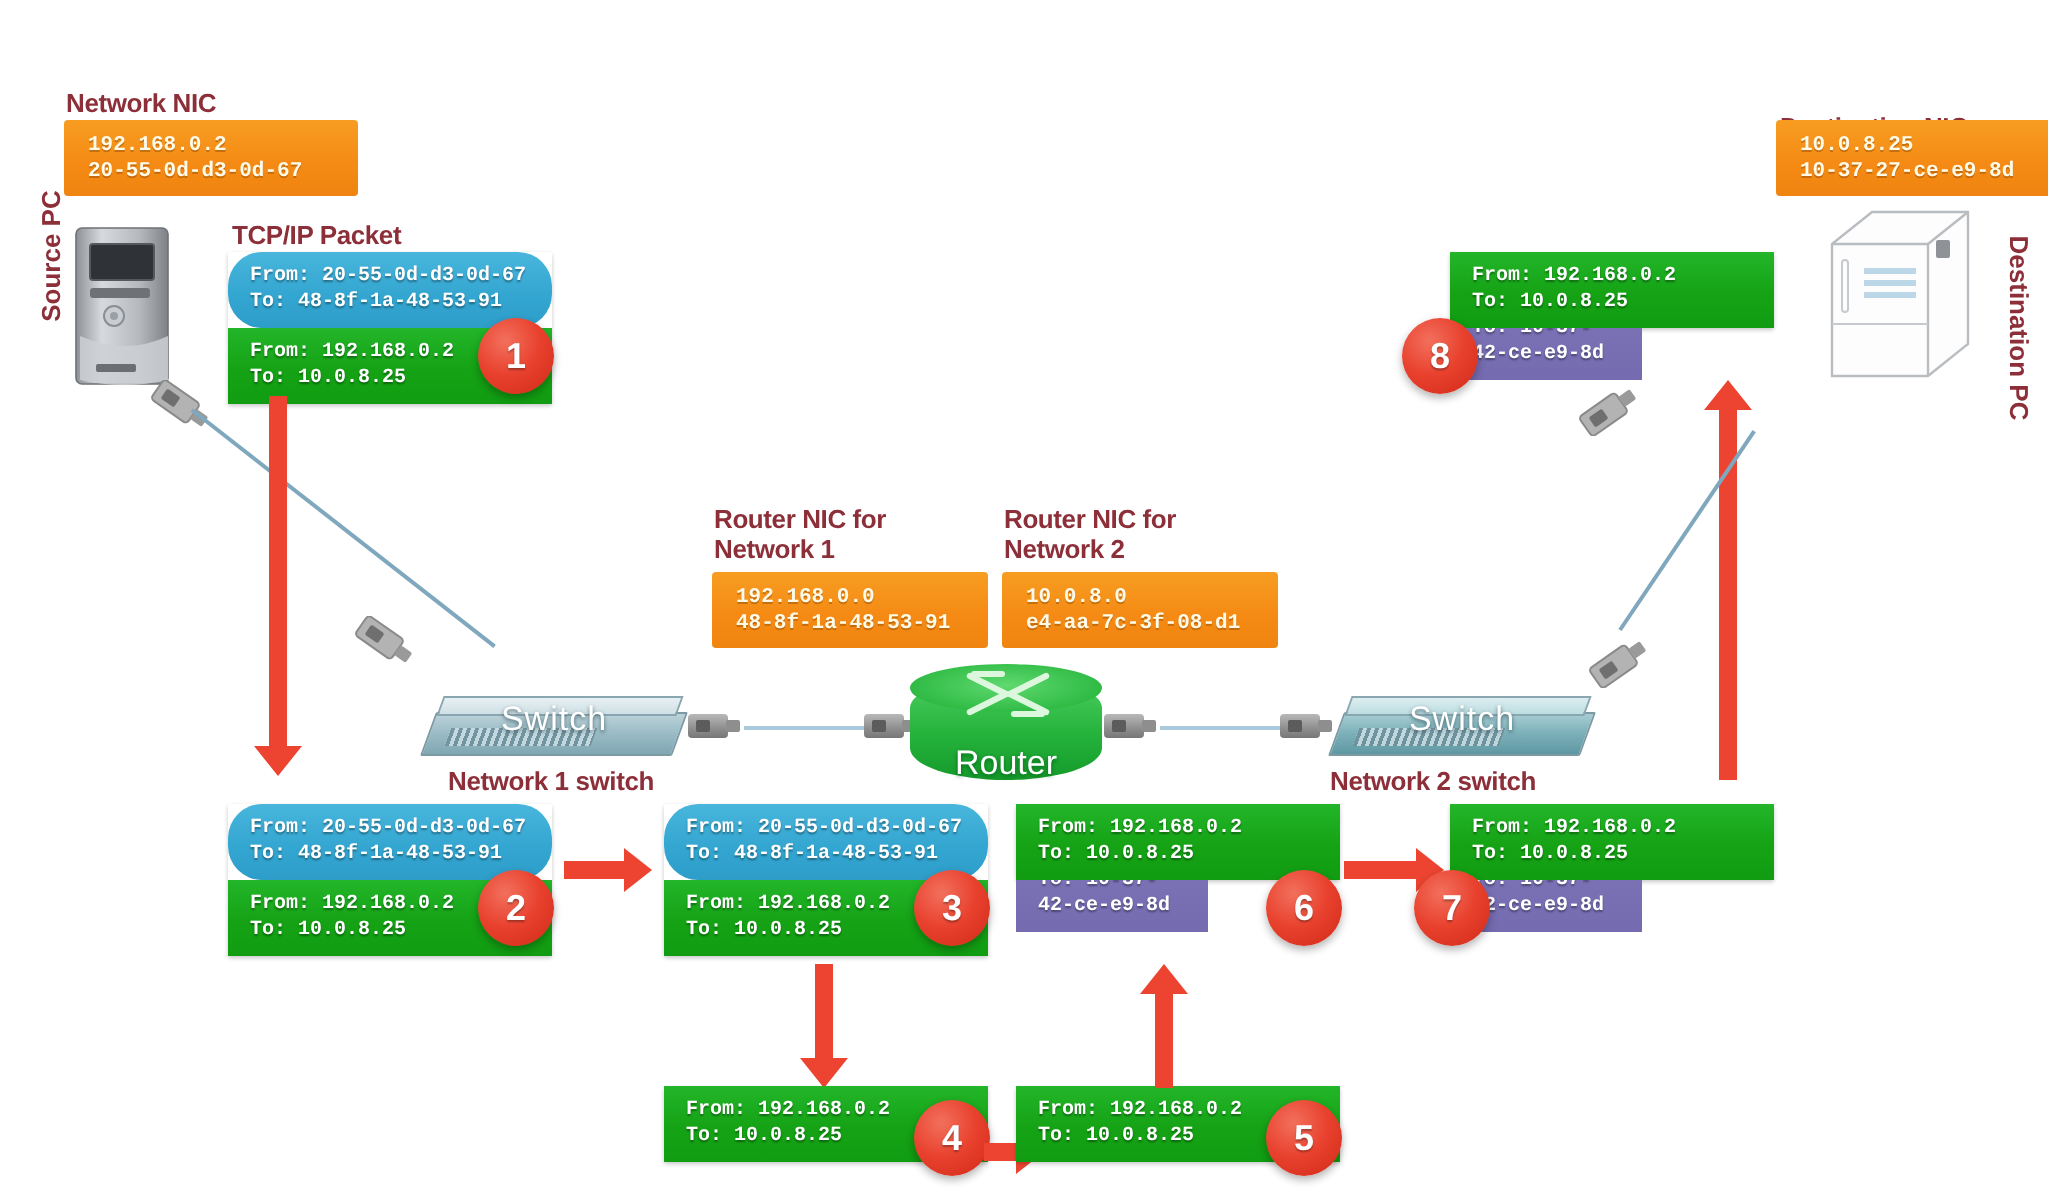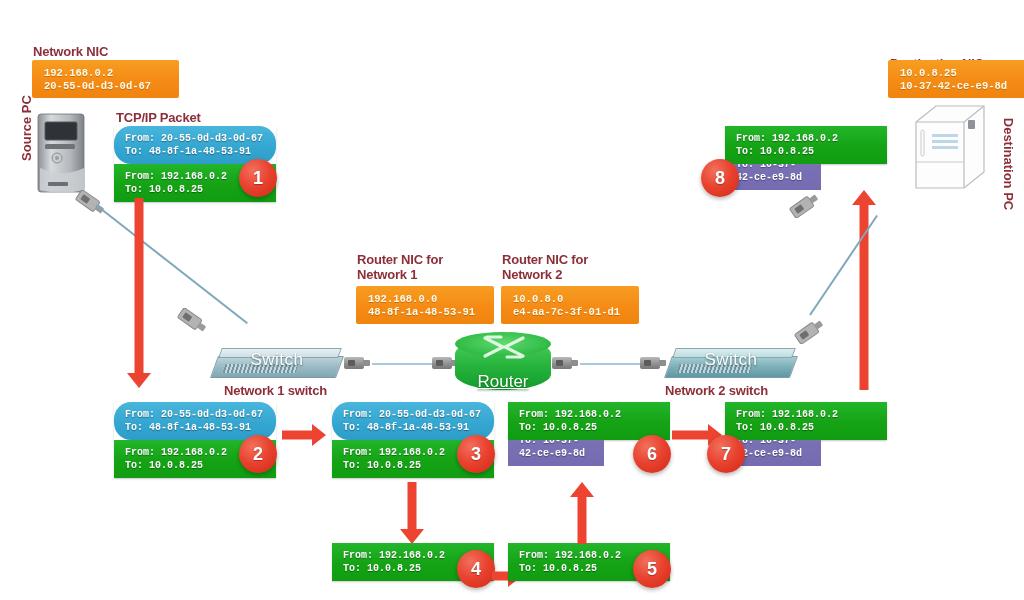--- a/index.html
+++ b/index.html
@@ -132,21 +132,20 @@
   }
   .router .cap{
     position:absolute;left:0;top:0;width:96px;height:24px;
     background:radial-gradient(ellipse at 50% 45%,#5fd96f 0%,#30bb45 70%,#21aa36 100%);
     border-radius:50%;
   }
   .router .txt{
     position:absolute;left:0;bottom:4px;width:100%;text-align:center;
     color:#ffffff;font-size:17px;
     text-shadow:0 1px 2px rgba(0,90,20,.8);
-    text-decoration:underline;
   }
   .router svg{position:absolute;left:26px;top:2px;}
 
   
   .pc-src{position:absolute;}
   .pc-dst{position:absolute;}
 
   
   .cable{position:absolute;background:#7fa7bd;height:2px;transform-origin:0 50%;}
   .cable.thin{background:#a9c9dd;height:2px;}
@@ -229,21 +228,21 @@
     <div class="shaft" style="top:0;height:176px;"></div>
       <div class="head"></div>
   </div>
 
   <div class="abs heading" style="left:357px;top:252px;">Router NIC for
 Network 1</div>
   <div class="abs nicbox" style="left:356px;top:286px;width:138px;height:38px;"><span>192.168.0.0</span><br><span>48-8f-1a-48-53-91</span></div>
 
   <div class="abs heading" style="left:502px;top:252px;">Router NIC for
 Network 2</div>
-  <div class="abs nicbox" style="left:501px;top:286px;width:138px;height:38px;"><span>10.0.8.0</span><br><span>e4-aa-7c-3f-01-d1</span></div>
+  <div class="abs nicbox" style="left:501px;top:286px;width:138px;height:38px;"><span>10.0.8.0</span><br><span>e4-aa-7c-3f-08-d1</span></div>
 
   <div class="switch" style="left:214px;top:348px;width:126px;height:34px;">
     <div class="body"></div>
       <div class="top"></div>
       <div class="ports"></div>
     <div class="txt">Switch</div>
   </div>
   <div class="abs heading" style="left:224px;top:383px;">Network 1 switch</div>
 
   <div class="rj45" style="left:344px;top:357px;">
@@ -341,21 +340,21 @@
     <div class="badge" style="left:-18px;top:33px;">7</div>
   </div>
 
   <div class="arrow-v up" style="left:852px;top:190px;width:24px;height:200px;">
     <div class="shaft" style="top:14px;height:186px;"></div>
       <div class="head"></div>
   </div>
 
   <div class="abs heading" style="left:890px;top:56px;">Destination NIC</div>
 
-  <div class="abs nicbox" style="left:888px;top:60px;width:141px;height:38px;font-family:Liberation Mono, monospace;"><span>10.0.8.25</span><br><span>10-37-42-ce-e9-8d</span></div>
+  <div class="abs nicbox" style="left:888px;top:60px;width:141px;height:38px;font-family:Liberation Mono, monospace;"><span>10.0.8.25</span><br><span>10-37-27-ce-e9-8d</span></div>
 
   <div class="packet abs" style="left:725px;top:126px;width:162px;">
     <div class="pk-hdr router"><span>From: e4-aa-7c-3f-06-d1</span><br><span>To: 10-37-42-ce-e9-8d</span></div>
     <div class="pk-body"><span>From: 192.168.0.2</span><br><span>To: 10.0.8.25</span></div>
     <div class="badge" style="left:-24px;top:33px;">8</div>
   </div>
 
   <div class="abs" style="left:948px;top:154px;width:120px;height:20px;transform:rotate(90deg);transform-origin:50% 50%;text-align:center;">
     <span class="vlabel">Destination PC</span>
   </div>

